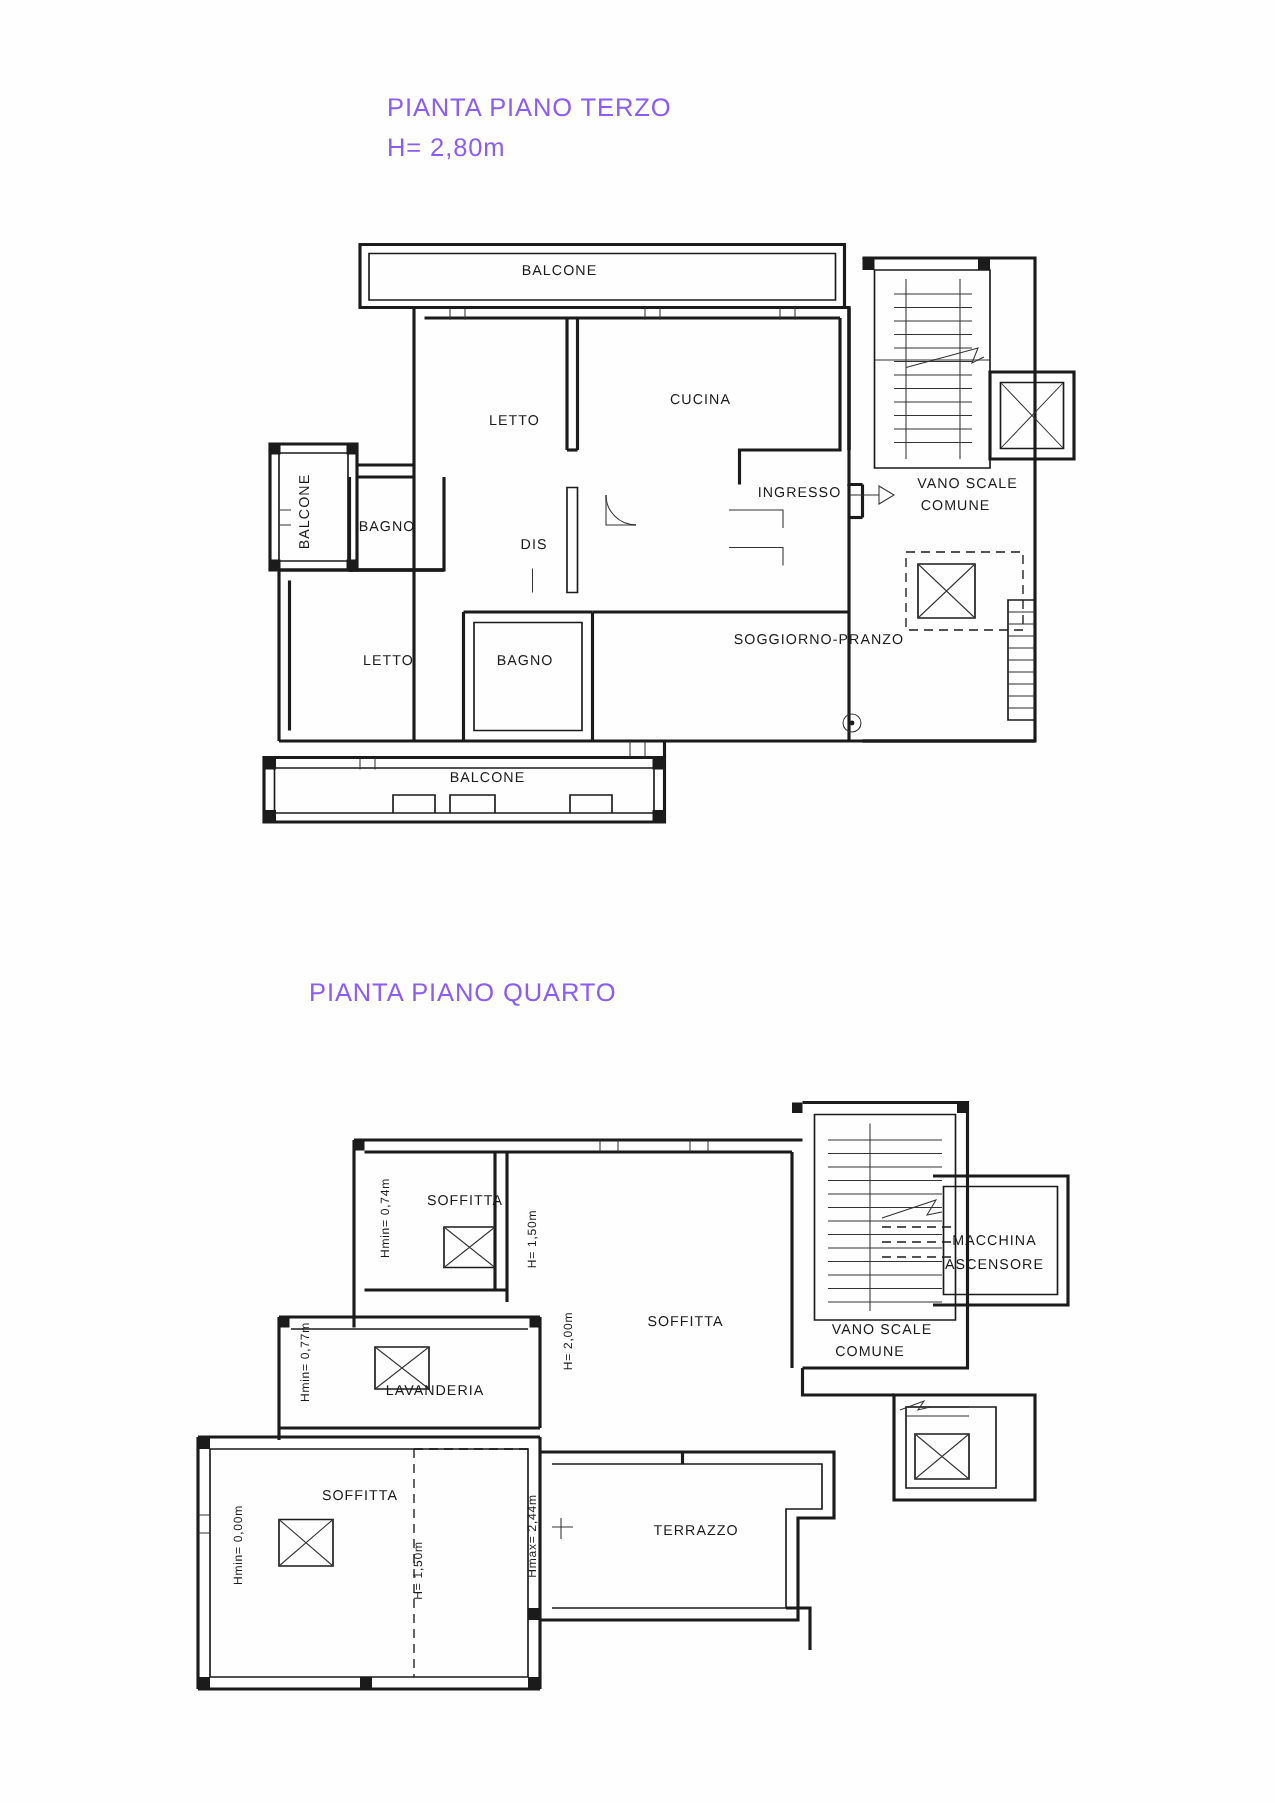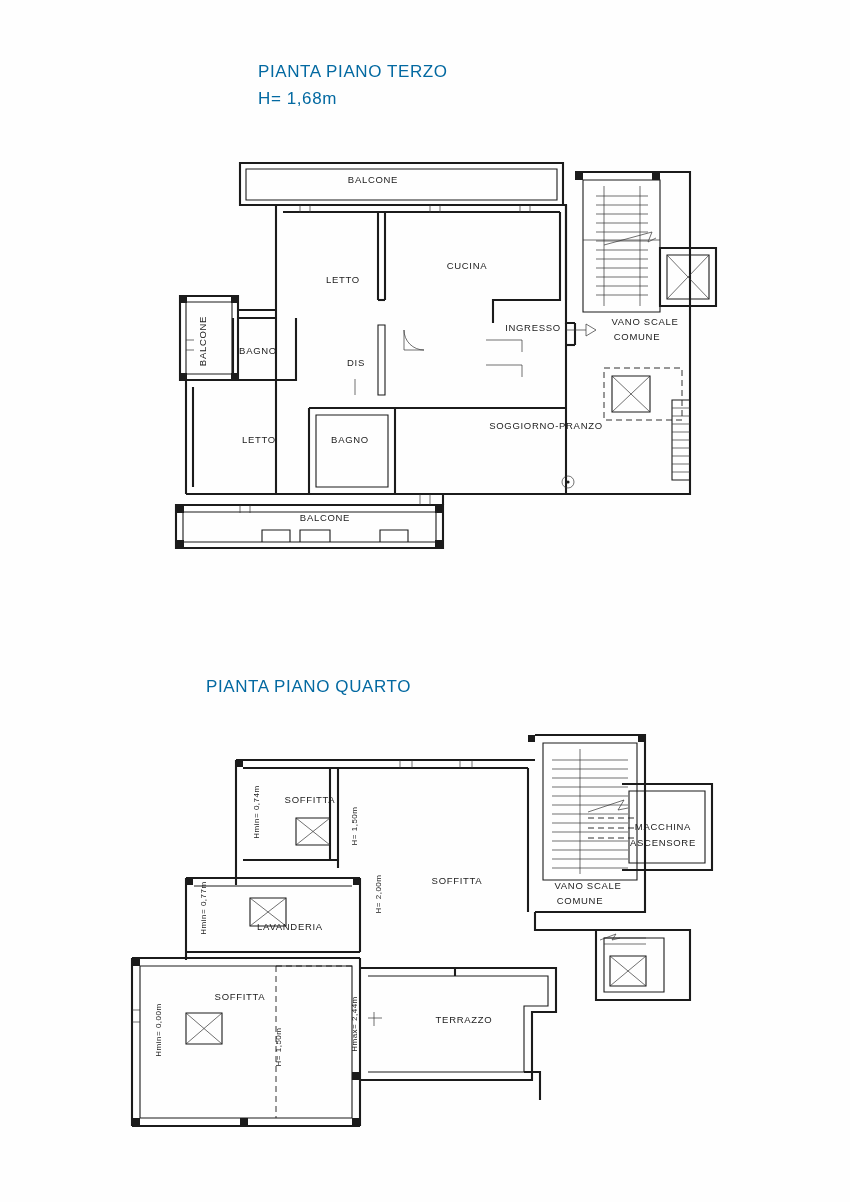--- a/index.html
+++ b/index.html
@@ -17,28 +17,28 @@
   }
   .page {
     position: absolute;
     inset: 0;
     background: #fefefe;
   }
   .title-block {
     position: absolute;
     font-size: 17px;
     letter-spacing: 0.6px;
-    color: #0369a1;
+    color: #8b5cf6;
     white-space: nowrap;
   }
   .title-block .line2 {
     margin-top: 7px;
   }
   #title-third { left: 258px; top: 62px; }
-  #title-fourth { left: 206px; top: 677px; }
+  #title-fourth { left: 206px; top: 652px; }
 
   svg.plan {
     position: absolute;
     left: 0;
     top: 0;
     width: 850px;
     height: 1202px;
     pointer-events: none;
   }
   svg text {
@@ -76,21 +76,21 @@
   }
   .fillblk { fill: #1b1b1b; stroke: none; }
 </style>
 </head>
 <body>
 
 <div class="page">
 
   <div class="title-block" id="title-third">
     <div>PIANTA PIANO TERZO</div>
-    <div class="line2">H= 1,68m</div>
+    <div class="line2">H= 2,80m</div>
   </div>
 
   <div class="title-block" id="title-fourth">
     <div>PIANTA PIANO QUARTO</div>
   </div>
 
   <svg class="plan" viewBox="0 0 850 1202">
 
     <g>
 

